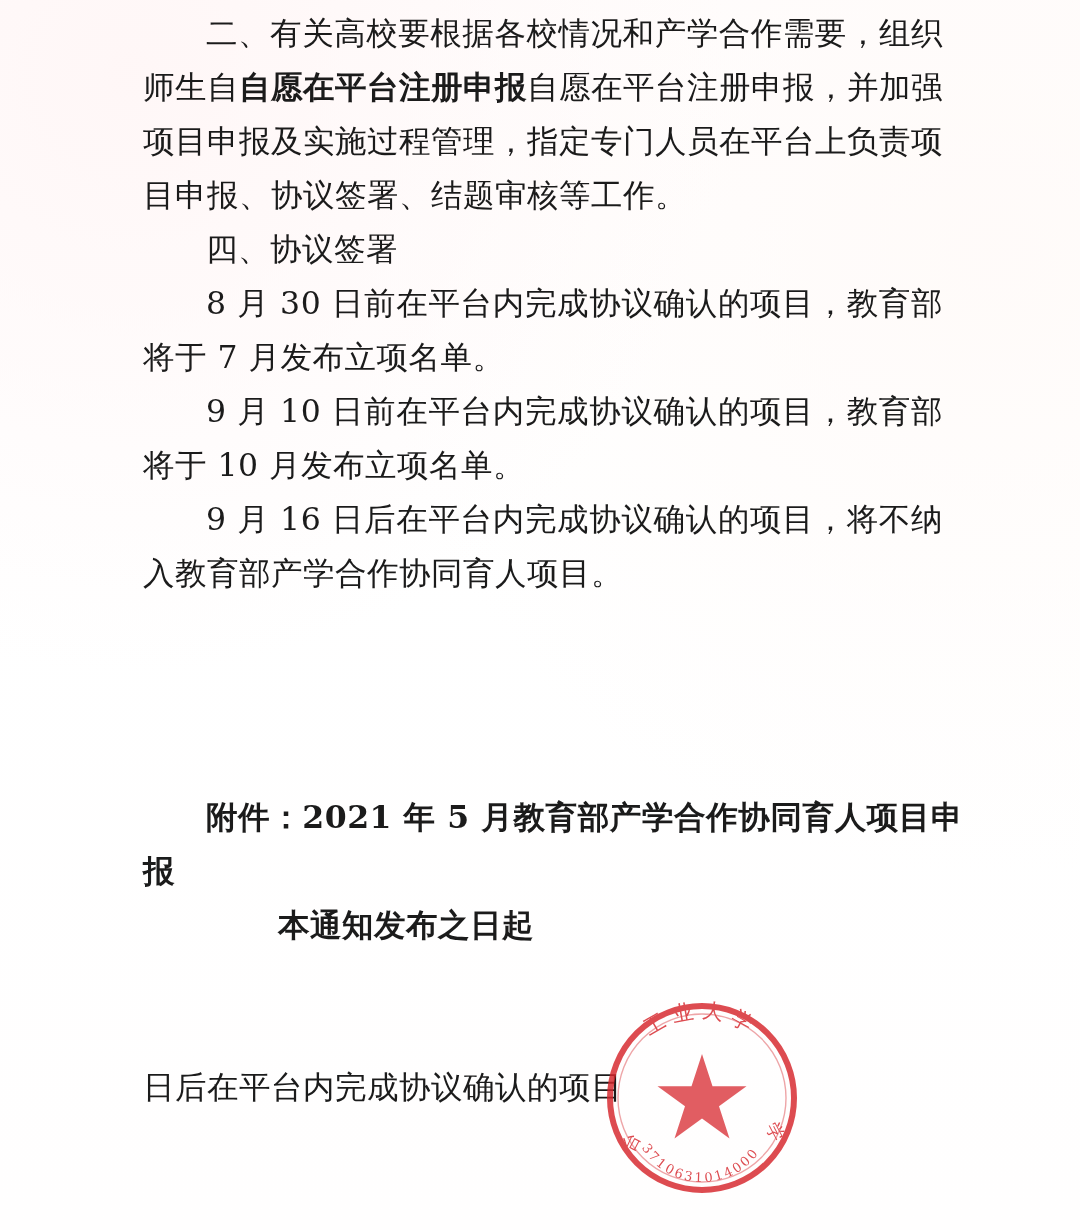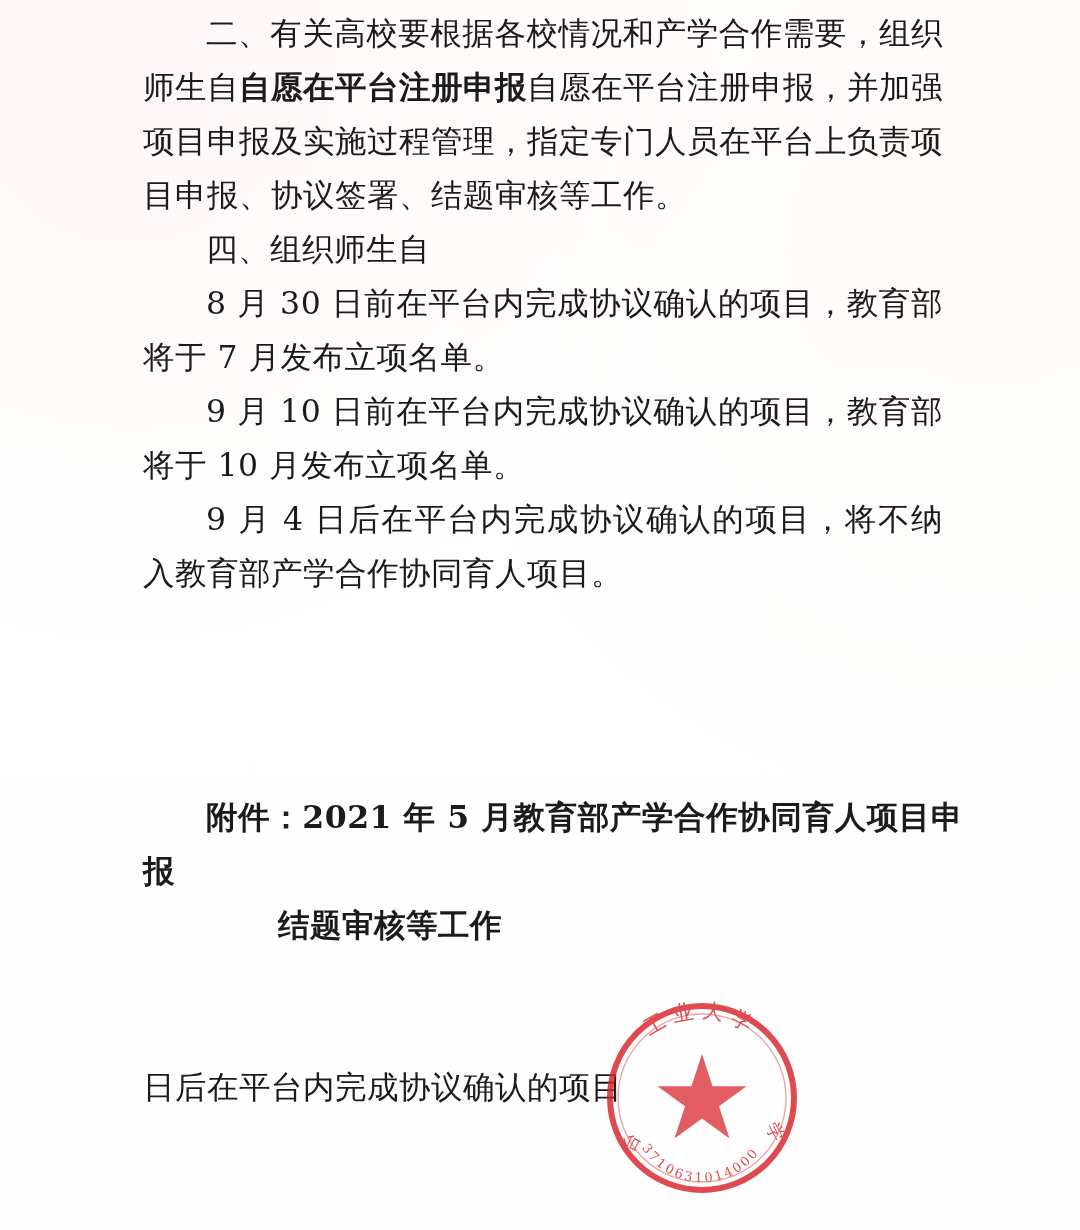--- a/index.html
+++ b/index.html
@@ -107,33 +107,33 @@
 
 <div class="paper"></div>
 
 <div class="doc">
 
   <div class="body-text">
 
     <p class="para indent"><span>二、有关高校要根据各校情况和产学合作需要，组织师生自</span><span class="bold">自愿在平台注册申报</span><span>自愿在平台注册申报，并加强项目申报及实施过程管理，指定专门人员在平台上负责项目申报、协议签署、结题审核等工作。</span></p>
 
 
-    <p class="para indent"><span>四、组织师生自</span></p>
+    <p class="para indent"><span>四、协议签署</span></p>
 
     <p class="para indent"><span>8 月 30 日前在平台内完成协议确认的项目，教育部将于 7 月发布立项名单。</span></p>
 
     <p class="para indent"><span>9 月 10 日前在平台内完成协议确认的项目，教育部将于 10 月发布立项名单。</span></p>
 
-    <p class="para indent"><span>9 月 4 日后在平台内完成协议确认的项目，将不纳入教育部产学合作协同育人项目。</span></p>
+    <p class="para indent"><span>9 月 16 日后在平台内完成协议确认的项目，将不纳入教育部产学合作协同育人项目。</span></p>
 
   </div>
 
   <div class="attachment">
     <p class="line1">附件：2021 年 5 月教育部产学合作协同育人项目申报</p>
-    <p class="line2">结题审核等工作</p>
+    <p class="line2">本通知发布之日起</p>
   </div>
 
   <div class="signature">
     <p>日后在平台内完成协议确认的项目</p>
   </div>
 
   <div class="seal">
     <svg width="220" height="220" viewBox="0 0 220 220" xmlns="http://www.w3.org/2000/svg">
       <defs>
         <path id="topArc" d="M 28,112 A 82,82 0 0 1 192,112"></path>

